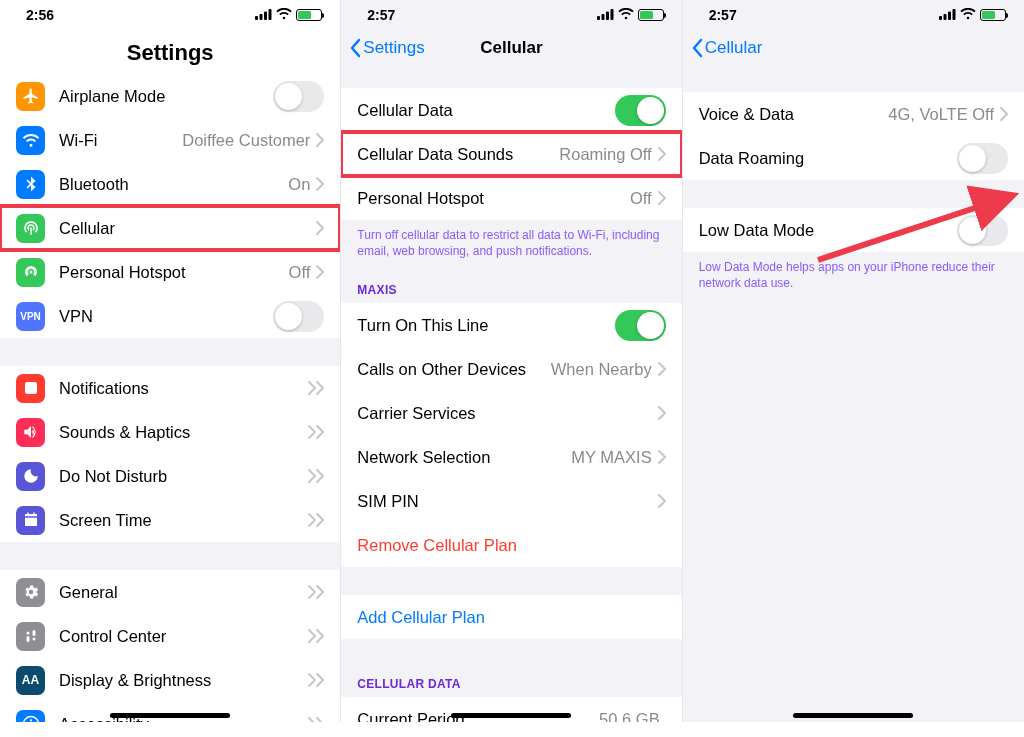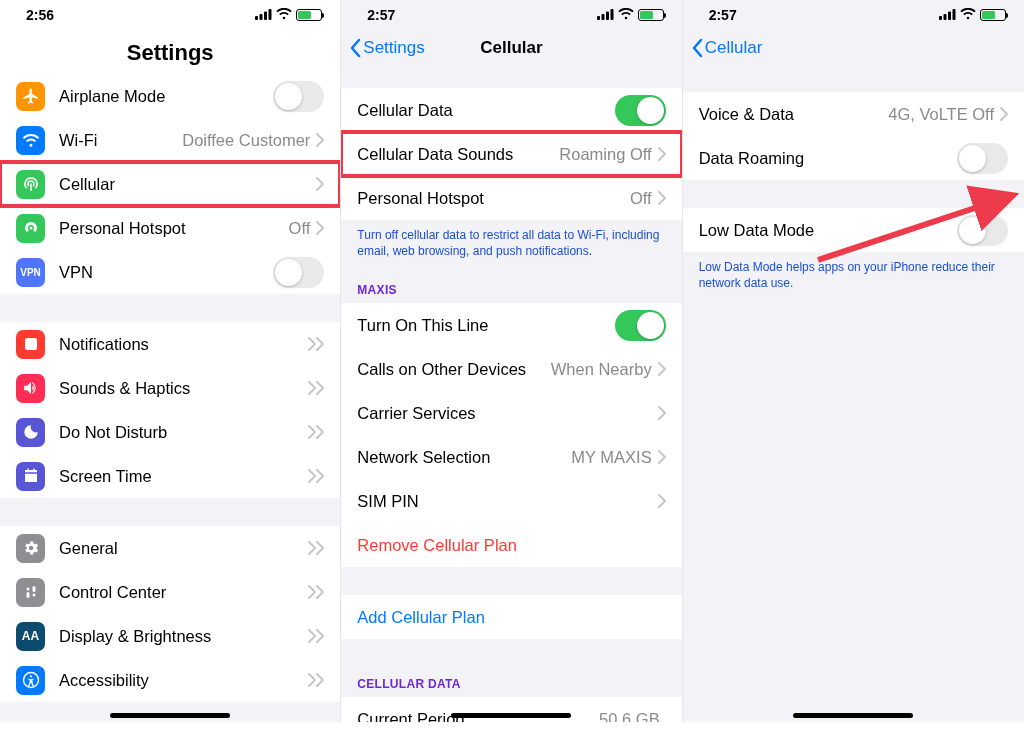--- a/index.html
+++ b/index.html
@@ -15,21 +15,21 @@
   .battery .fill{height:8px;width:13px;margin-left:1px;background:#34c759;border-radius:1.5px;}
   .navbar { height:44px; background:#fff; position:relative; display:flex; align-items:center;}
   .screen.gray .navbar{background:#f2f2f7;}
   .nav-title { position:absolute; left:0; right:0; text-align:center; font-size:17px; font-weight:600;}
   .nav-back { color:#007aff; font-size:17px; display:flex; align-items:center; gap:2px; padding-left:8px; z-index:2;}
   .big-title { font-size:22px; font-weight:700; text-align:center; padding:14px 0 8px; background:#fff;}
   .group { background:#fff; }
   .group + .group { margin-top:28px; }
   .group.with-gap {margin-top:28px;}
   .group-header { font-size:12px; color:#6d28d9; text-transform:uppercase; padding:20px 16px 6px; letter-spacing:0.3px;font-weight:bold;}
-  .group-footer { font-size:12px; color:#1d4ed8; padding:7px 16px 4px; line-height:1.35; }
+  .group-footer { font-size:12px; color:#8b5cf6; padding:7px 16px 4px; line-height:1.35; }
   .row { display:flex; align-items:center; padding:0 16px 0 16px; min-height:44px; position:relative; background:#fff;}
   .row .sep {position:absolute;left:54px;right:0;bottom:0;height:0.5px;background:#c6c6c8;}
   .row.no-icon .sep{left:16px;}
   .row:last-child .sep{display:none;}
   .app-icon{ width:29px;height:29px;border-radius:7px;margin-right:14px;display:flex;align-items:center;justify-content:center;flex:0 0 29px;}
   .row .label { font-size:16.5px; flex:1; color:#000;}
   .row .value { font-size:16.5px; color:#8a8a8e; margin-right:6px;}
   .row .chev { color:#c6c6c8; }
   .row .chev svg{display:block;}
   .row.destructive .label{color:#ff3b30;}
@@ -92,20 +92,35 @@
             </span>
             <span class="label">Wi-Fi</span>
             <span class="value">Doiffee Customer</span>
             <span class="chev">
               <svg width="8" height="14" viewBox="0 0 8 14">
                 <path d="M1 1l6 6-6 6" stroke="#c6c6c8" stroke-width="2" fill="none" stroke-linecap="round" stroke-linejoin="round"></path>
               </svg>
             </span>
             <span class="sep"></span>
           </div>
+          <div class="row">
+            <span class="app-icon clr-blue">
+              <svg class="ic" viewBox="0 0 24 24" fill="#fff">
+                <path d="M12 2l6 6-4.5 4L18 16l-6 6v-8.5L7.5 18 6 16.5 10.5 12 6 7.5 7.5 6 12 10.5V2z"></path>
+              </svg>
+            </span>
+            <span class="label">Bluetooth</span>
+            <span class="value">On</span>
+            <span class="chev">
+              <svg width="8" height="14" viewBox="0 0 8 14">
+                <path d="M1 1l6 6-6 6" stroke="#c6c6c8" stroke-width="2" fill="none" stroke-linecap="round" stroke-linejoin="round"></path>
+              </svg>
+            </span>
+            <span class="sep"></span>
+          </div>
           <div class="row" style="position: relative;">
             <span class="app-icon clr-green">
               <svg class="ic" viewBox="0 0 24 24" fill="#fff">
                 <path d="M12 7a5 5 0 00-5 5c0 1.4.6 2.7 1.5 3.5l1.4-1.4A3 3 0 0112 9a3 3 0 012.1 5.1l1.4 1.4A5 5 0 0012 7zm0-4a9 9 0 00-6.4 15.4l1.4-1.4a7 7 0 1110 0l1.4 1.4A9 9 0 0012 3zm0 8a1 1 0 00-1 1v9h2v-9a1 1 0 00-1-1z"></path>
               </svg>
             </span>
             <span class="label">Cellular</span>
             <span class="chev">
               <svg width="8" height="14" viewBox="0 0 8 14">
                 <path d="M1 1l6 6-6 6" stroke="#c6c6c8" stroke-width="2" fill="none" stroke-linecap="round" stroke-linejoin="round"></path>

